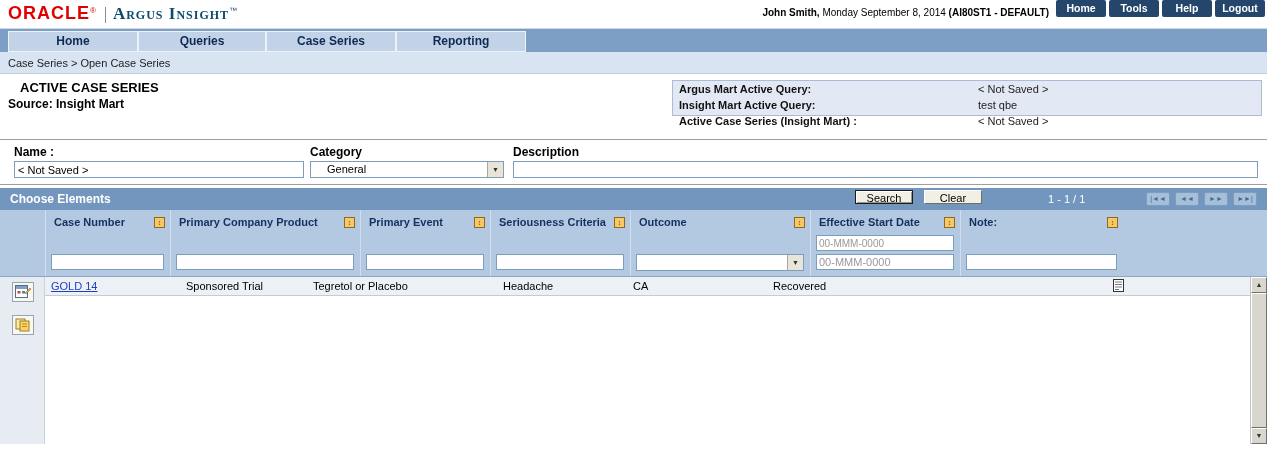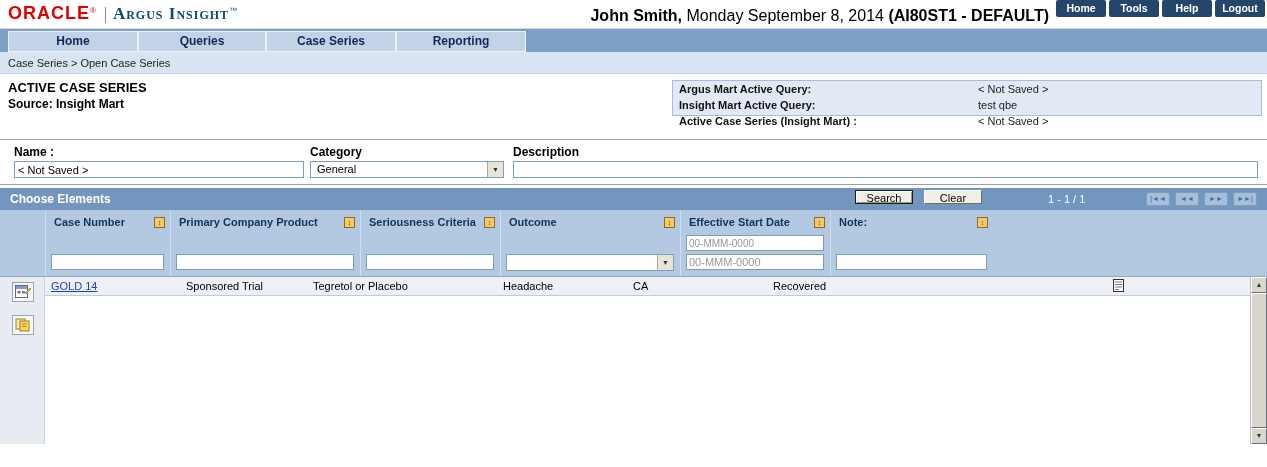--- a/index.html
+++ b/index.html
@@ -8,57 +8,57 @@
   .app { position: relative; width: 1267px; height: 467px; overflow: hidden; background: #fff; }
 
   
   .top-header { position: absolute; top:0; left:0; width:100%; height:28px; background:#fff; }
   .brand { position:absolute; left:8px; top:3px; white-space:nowrap; }
   .oracle { color:#E00000; font-weight:bold; font-size:18px; letter-spacing:1px; }
   .reg { color:#E00000; font-size:8px; vertical-align:super; }
   .brand-sep { display:inline-block; width:1px; height:16px; background:#8A8A8A; margin:0 7px 0 9px; vertical-align:middle; }
   .product { font-family:"Liberation Serif", serif; font-variant:small-caps; color:#0c4a6e; font-size:17px; font-weight:bold; letter-spacing:1px; }
   .tm { font-size:8px; vertical-align:super; color:#1F4E79; }
-  .user-info { position:absolute; right:218px; top:7px; font-size:16px; color:#000; white-space:nowrap; }
+  .user-info { position:absolute; right:218px; top:7px; font-size:10px; color:#000; white-space:nowrap; }
   .top-nav { position:absolute; right:2px; top:0; display:flex; gap:3px; }
   .top-nav-btn { width:50px; height:17px; background:#24466B; color:#fff; font-size:10.5px; font-weight:bold;
                  text-align:center; line-height:17px; border-radius:2px; cursor:pointer; }
 
   
   .tabbar { position:absolute; top:28px; left:0; width:100%; height:24px; background:#7E9FC5; border-top:1px solid #CBD8E9; }
   .tab { position:absolute; top:2px; height:21px; background:#C2D2E7; border:1px solid #EDF2F9; color:#0E2A52;
          font-weight:bold; font-size:12px; text-align:center; line-height:19px; cursor:pointer; }
   .tab-0 { left:8px;   width:130px; }
   .tab-1 { left:138px; width:128px; }
   .tab-2 { left:266px; width:130px; }
   .tab-3 { left:396px; width:130px; }
 
   
   .breadcrumb { position:absolute; top:52px; left:0; width:100%; height:22px; background:#D8E4F1;
                 font-size:11px; color:#222; line-height:22px; padding-left:8px; border-bottom:1px solid #C3CFDE; }
 
   
   .page-head { position:absolute; top:74px; left:0; width:100%; height:65px; background:#fff; }
-  .page-title { position:absolute; left:8px; top:6px; font-size:13px; font-weight:bold; }
+  .page-title { position:absolute; left:20px; top:6px; font-size:13px; font-weight:bold; }
   .page-subtitle { position:absolute; left:8px; top:23px; font-size:12px; font-weight:bold; }
   .query-box { position:absolute; left:672px; top:6px; width:590px; height:36px; background:#E3E9F4; border:1px solid #AEBBD6; }
   .qrow { position:relative; height:15px; margin-top:1px; }
   .qlabel { position:absolute; left:6px; top:1px; font-weight:bold; font-size:11px; color:#111; white-space:nowrap; }
   .qvalue { position:absolute; left:305px; top:1px; font-size:11px; color:#222; white-space:nowrap; }
 
   
   .form-sec { position:absolute; top:139px; left:0; width:100%; height:46px; background:#fff;
               border-top:1px solid #A0A0A0; border-bottom:1px solid #A0A0A0; }
   .form-label { position:absolute; top:5px; font-size:12px; font-weight:bold; }
   .lbl-name { left:14px; } .lbl-cat { left:310px; } .lbl-desc { left:513px; }
   .form-input { position:absolute; top:21px; height:17px; font-size:11px; border:1px solid #7F9DB9; padding:0 3px; background:#fff; }
   .inp-name { left:14px; width:290px; }
   .inp-desc { left:513px; width:745px; }
   .fake-select { position:absolute; background:#fff; border:1px solid #7F9DB9; font-size:11px; }
-  .sel-cat { top:21px; left:310px; width:194px; height:17px; line-height:15px; padding-left:6px; }
+  .sel-cat { top:21px; left:310px; width:194px; height:17px; line-height:15px; padding-left:16px; }
   .dd-btn { position:absolute; right:0; top:0; bottom:0; width:16px; background:#E8E4DA; border-left:1px solid #ACA899;
             text-align:center; font-size:7px; color:#333; display:flex; align-items:center; justify-content:center; cursor:pointer; }
 
   
   .choose-bar { position:absolute; top:188px; left:0; width:100%; height:22px; background:#7296BE; }
   .choose-title { position:absolute; left:10px; line-height:22px; color:#fff; font-weight:bold; font-size:12px; }
   .bar-btn { position:absolute; top:2px; height:14px; background:#F2F0E4; font-size:11px; text-align:center; cursor:pointer;
              border:1px solid; border-color:#FFF #6E6E6E #6E6E6E #FFF; line-height:15px; }
   .search-btn { left:855px; width:58px; border:1px solid #1B1B1B; box-shadow: inset 1px 1px 0 #fff, inset -1px -1px 0 #9a988c; }
   .clear-btn { left:924px; width:58px; }
@@ -189,20 +189,25 @@
 
   <div class="thead">
     <div class="gutter-h"></div>
     <div class="hc w0">
       <span class="hlabel">Case Number</span>
       <span class="sort-icon">↕</span>
       <input class="filter-input" style="">
     </div>
     <div class="hc w2">
       <span class="hlabel">Primary Company Product</span>
+      <span class="sort-icon">↕</span>
+      <input class="filter-input" style="">
+    </div>
+    <div class="hc w3">
+      <span class="hlabel">Primary Event</span>
       <span class="sort-icon">↕</span>
       <input class="filter-input" style="">
     </div>
     <div class="hc w4">
       <span class="hlabel">Seriousness Criteria</span>
       <span class="sort-icon">↕</span>
       <input class="filter-input" style="">
     </div>
     <div class="hc w5">
       <span class="hlabel">Outcome</span>

